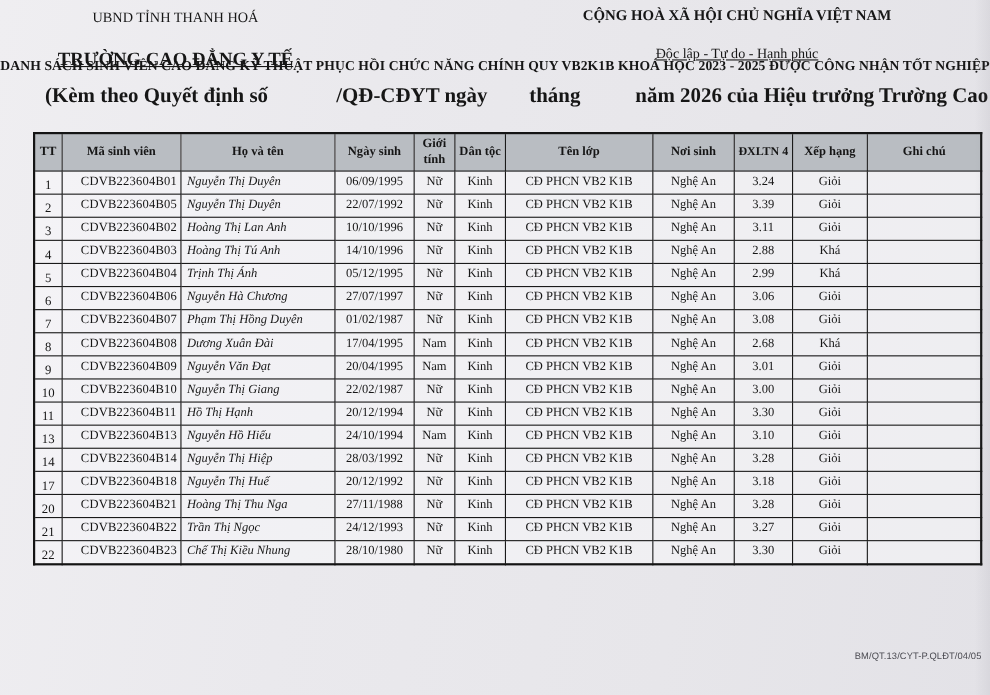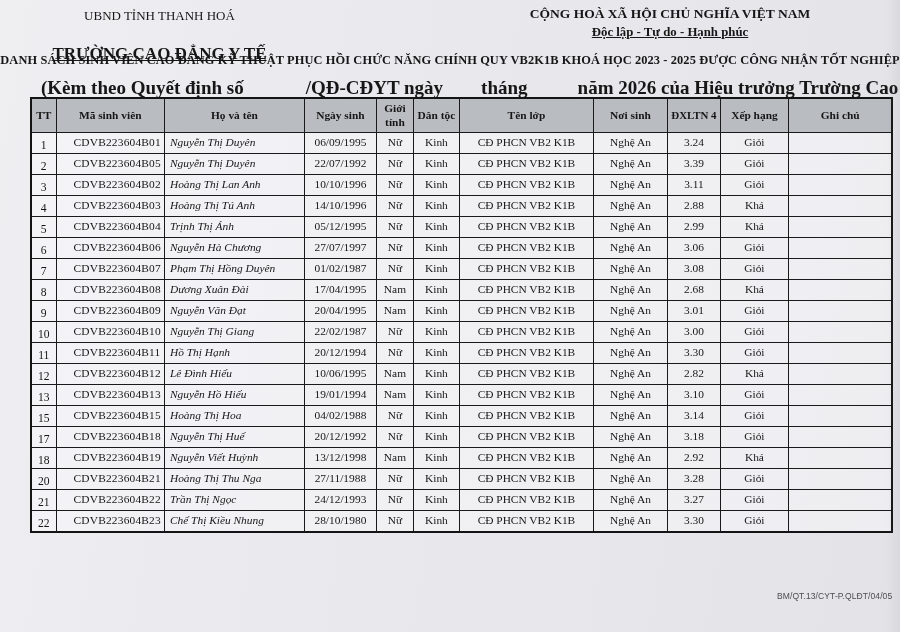--- a/index.html
+++ b/index.html
@@ -17,35 +17,35 @@
     content:""; position:absolute; top:0; right:0; width:14px; height:100%;
     background:linear-gradient(to right, rgba(0,0,0,0), rgba(120,120,130,0.10));
     pointer-events:none;
   }
   .org-block { position:absolute; top:8px; left:52px; width:215px; text-align:center; }
   .org-line1 { font-size:13px; }
   .org-line2 { font-size:17px; font-weight:bold; text-decoration:underline; margin-top:20px; }
 
   .national-block { position:absolute; top:6px; left:455px; width:430px; text-align:center; }
   .nat-line1 { font-size:13.5px; font-weight:bold; }
-  .nat-line2 { font-size:12.8px; font-weight:bold; text-decoration:underline; margin-top:3px; }
+  .nat-line2 { font-size:12.8px; font-weight:normal; text-decoration:underline; margin-top:20px; }
 
   .doc-title {
     position:absolute; top:53px; left:0; width:100%; text-align:center;
     font-weight:bold; font-size:12.4px; white-space:nowrap; letter-spacing:0.1px;
   }
   .doc-subtitle {
     position:absolute; top:77px; left:0; width:100%; text-align:center;
     font-weight:bold; font-size:19px; white-space:nowrap;padding-left:41px;
   }
   .blankgap { display:inline-block; }
   .g1{ width:62px; } .g2{ width:38px; } .g3{ width:50px; }
 
   table.roster {
-    position:absolute; top:97px; left:30px;
+    position:absolute; top:120px; left:30px;
     border-collapse:collapse; table-layout:fixed;
     border:2px solid #141414;
   }
   .roster th, .roster td { border:1px solid #1a1a1a; overflow:hidden; }
   .roster th {
     background:#b9bdc2;
     font-size:11.4px; font-weight:bold; text-align:center; vertical-align:middle;
     height:31px; padding:1px 2px; line-height:1.15;
   }
   .roster th.nowrap { white-space:nowrap; padding:1px 0; font-size:10.9px; }
@@ -251,85 +251,59 @@
           <td class="c3">20/12/1994</td>
           <td class="c4">Nữ</td>
           <td class="c5">Kinh</td>
           <td class="c6">CĐ PHCN VB2 K1B</td>
           <td class="c7">Nghệ An</td>
           <td class="c8">3.30</td>
           <td class="c9">Giỏi</td>
           <td class="c10"></td>
         </tr>
         <tr>
-          <td class="c0">12</td>
-          <td class="c1">CDVB223604B12</td>
-          <td class="c2">Lê Đình Hiếu</td>
-          <td class="c3">10/06/1995</td>
-          <td class="c4">Nam</td>
-          <td class="c5">Kinh</td>
-          <td class="c6">CĐ PHCN VB2 K1B</td>
-          <td class="c7">Nghệ An</td>
-          <td class="c8">2.82</td>
-          <td class="c9">Khá</td>
-          <td class="c10"></td>
-        </tr>
-        <tr>
           <td class="c0">13</td>
           <td class="c1">CDVB223604B13</td>
           <td class="c2">Nguyễn Hồ Hiếu</td>
-          <td class="c3">19/01/1994</td>
+          <td class="c3">24/10/1994</td>
           <td class="c4">Nam</td>
           <td class="c5">Kinh</td>
           <td class="c6">CĐ PHCN VB2 K1B</td>
           <td class="c7">Nghệ An</td>
           <td class="c8">3.10</td>
           <td class="c9">Giỏi</td>
           <td class="c10"></td>
         </tr>
         <tr>
-          <td class="c0">15</td>
-          <td class="c1">CDVB223604B15</td>
-          <td class="c2">Hoàng Thị Hoa</td>
-          <td class="c3">04/02/1988</td>
-          <td class="c4">Nữ</td>
-          <td class="c5">Kinh</td>
-          <td class="c6">CĐ PHCN VB2 K1B</td>
-          <td class="c7">Nghệ An</td>
-          <td class="c8">3.14</td>
+          <td class="c0">14</td>
+          <td class="c1">CDVB223604B14</td>
+          <td class="c2">Nguyễn Thị Hiệp</td>
+          <td class="c3">28/03/1992</td>
+          <td class="c4">Nữ</td>
+          <td class="c5">Kinh</td>
+          <td class="c6">CĐ PHCN VB2 K1B</td>
+          <td class="c7">Nghệ An</td>
+          <td class="c8">3.28</td>
           <td class="c9">Giỏi</td>
           <td class="c10"></td>
         </tr>
         <tr>
           <td class="c0">17</td>
           <td class="c1">CDVB223604B18</td>
           <td class="c2">Nguyễn Thị Huế</td>
           <td class="c3">20/12/1992</td>
           <td class="c4">Nữ</td>
           <td class="c5">Kinh</td>
           <td class="c6">CĐ PHCN VB2 K1B</td>
           <td class="c7">Nghệ An</td>
           <td class="c8">3.18</td>
           <td class="c9">Giỏi</td>
           <td class="c10"></td>
         </tr>
         <tr>
-          <td class="c0">18</td>
-          <td class="c1">CDVB223604B19</td>
-          <td class="c2">Nguyễn Viết Huỳnh</td>
-          <td class="c3">13/12/1998</td>
-          <td class="c4">Nam</td>
-          <td class="c5">Kinh</td>
-          <td class="c6">CĐ PHCN VB2 K1B</td>
-          <td class="c7">Nghệ An</td>
-          <td class="c8">2.92</td>
-          <td class="c9">Khá</td>
-          <td class="c10"></td>
-        </tr>
-        <tr>
           <td class="c0">20</td>
           <td class="c1">CDVB223604B21</td>
           <td class="c2">Hoàng Thị Thu Nga</td>
           <td class="c3">27/11/1988</td>
           <td class="c4">Nữ</td>
           <td class="c5">Kinh</td>
           <td class="c6">CĐ PHCN VB2 K1B</td>
           <td class="c7">Nghệ An</td>
           <td class="c8">3.28</td>
           <td class="c9">Giỏi</td>

